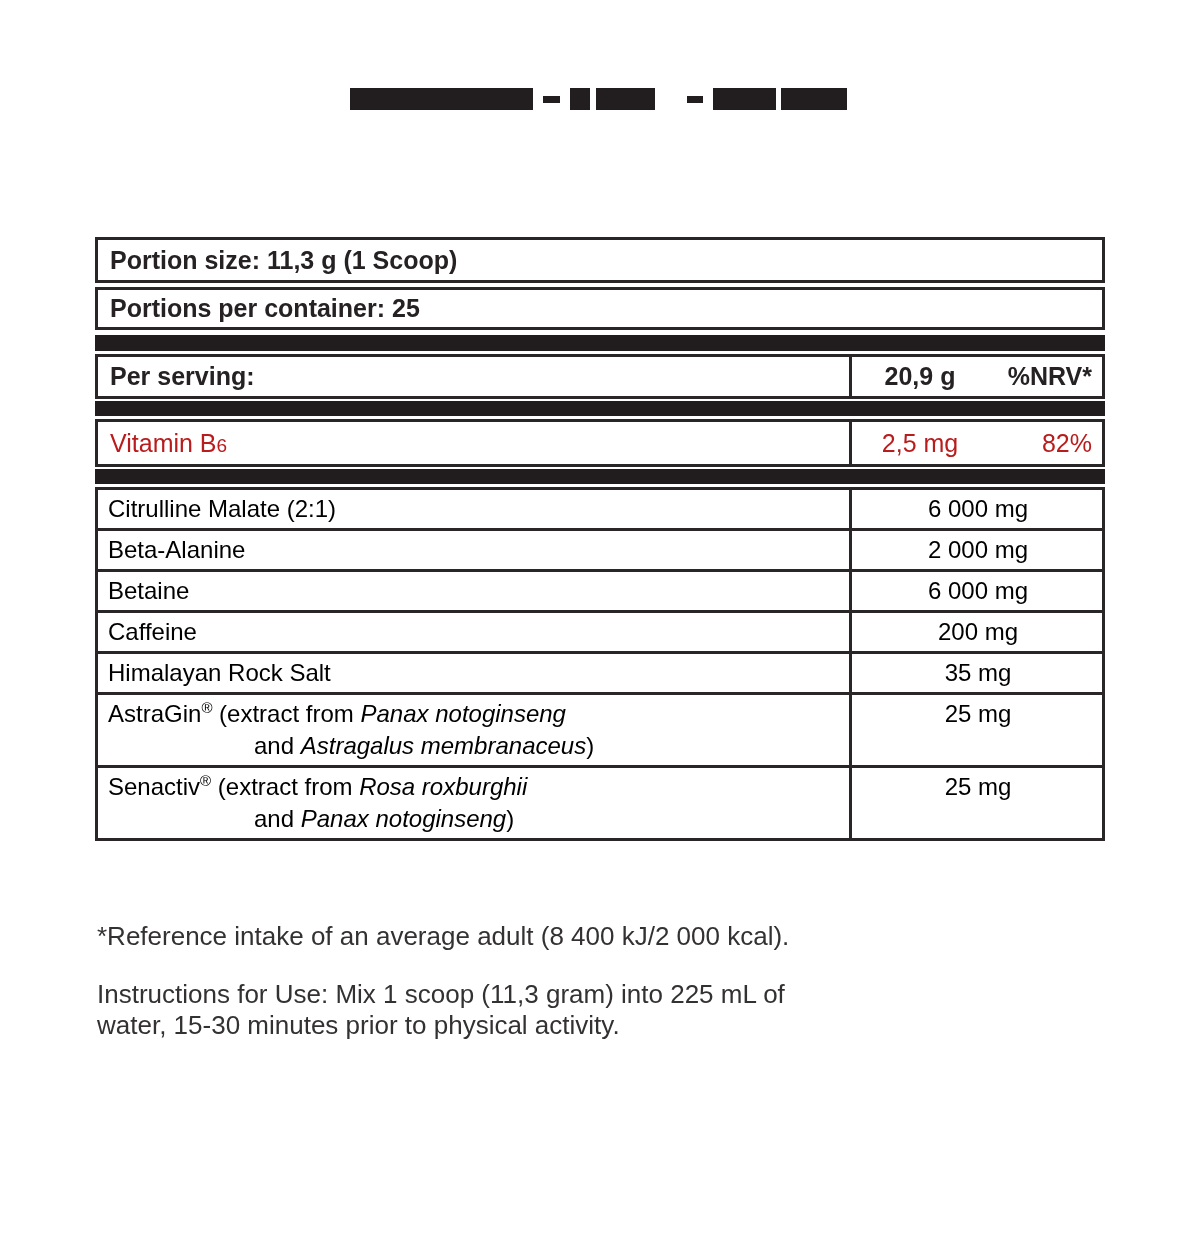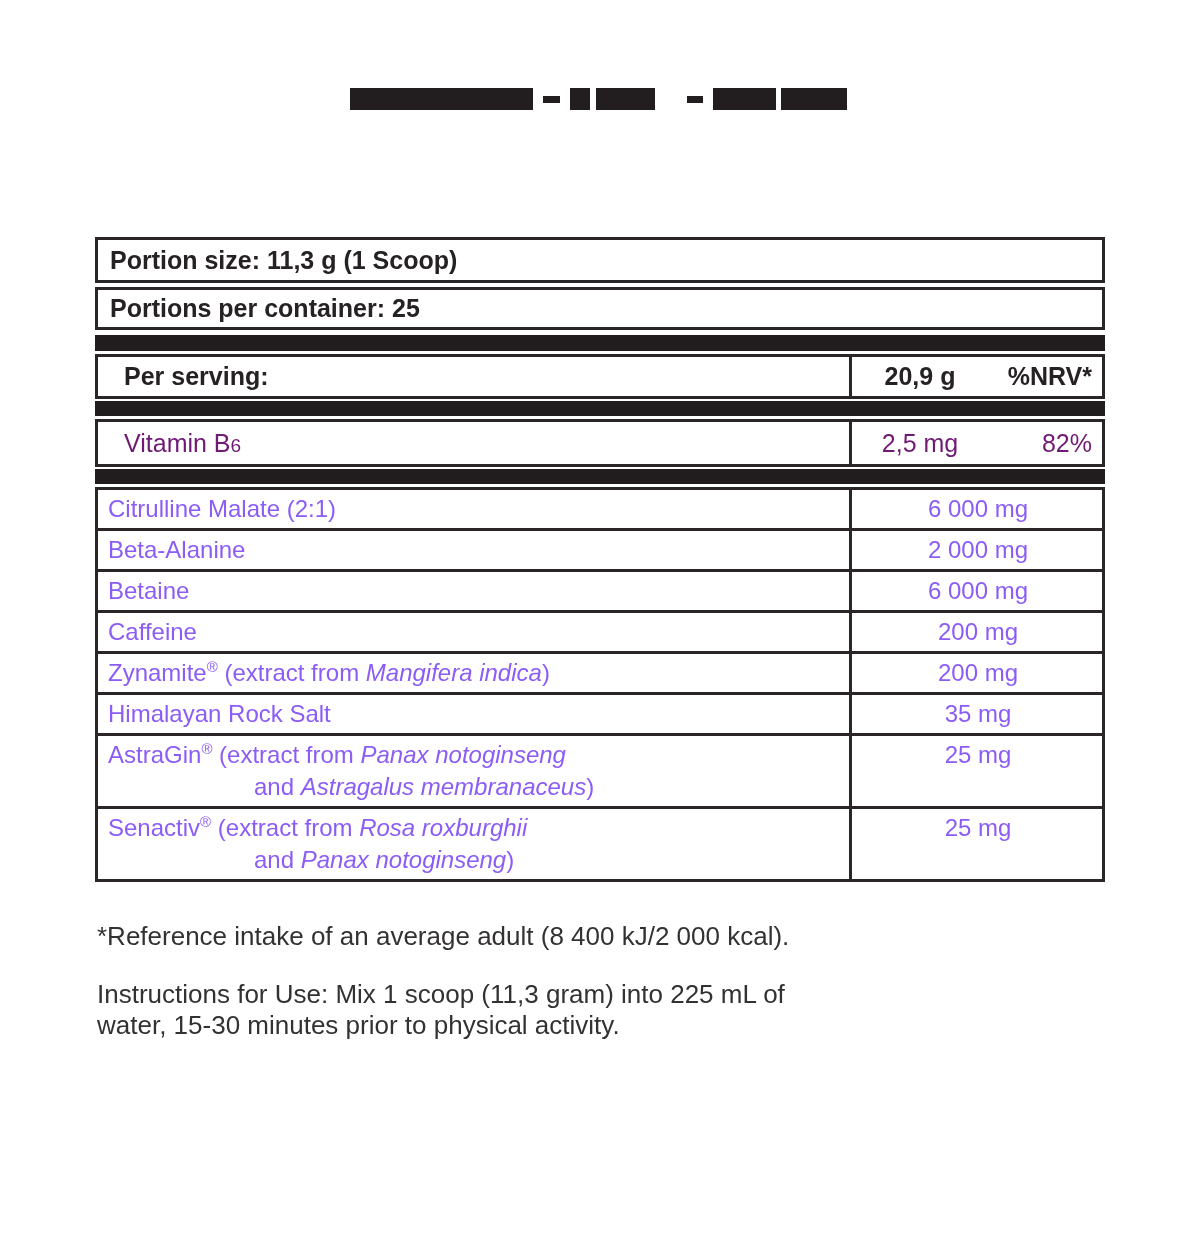--- a/index.html
+++ b/index.html
@@ -24,38 +24,38 @@
     display:flex;align-items:center;
     padding:0 0 0 12px;
   }
   .box.title{height:46px;margin-bottom:4px;font-size:30px;font-weight:bold;letter-spacing:-.5px;color:#262223;}
   .box.meta{height:46px;margin-bottom:4px;font-size:25px;font-weight:bold;color:#262223;margin-top:24px;}
   .box.meta2{height:43px;margin-bottom:5px;font-size:25px;font-weight:bold;color:#262223;}
   .bar{height:16px;background:#211d1e;margin:0 0 3px 0;}
   .bar.thin{height:15px;}
 
   .split{padding:0;}
-  .split .namecol{flex:1;padding-left:26px;}
+  .split .namecol{flex:1;padding-left:12px;}
   .split .valcol{
     box-sizing:border-box;width:253px;align-self:stretch;
     border-left:3px solid #2a2627;
     display:flex;align-items:center;
   }
   .cell-amt{flex:1;text-align:center;}
   .cell-nrv{width:104px;text-align:right;padding-right:10px;}
 
   .perserving{height:45px;margin-bottom:2px;font-size:25px;font-weight:bold;color:#262223;}
-  .vitamin{height:48px;margin-bottom:2px;font-size:25px;font-weight:normal;color:#701a75;}
+  .vitamin{height:48px;margin-bottom:2px;font-size:25px;font-weight:normal;color:#b91c1c;}
   .b6{font-size:19px;}
 
   
   table.ing{width:100%;border-collapse:collapse;table-layout:fixed;}
   table.ing td{
     box-sizing:border-box;border:3px solid #2a2627;background:#fff;
-    font-size:24px;line-height:29px;color:#8b5cf6;
+    font-size:24px;line-height:29px;color:#000000;
     padding:4px 8px 5px 10px;vertical-align:top;
   }
   table.ing td.name{width:auto;}
   table.ing td.amt{width:253px;text-align:center;}
   .reg{font-size:15px;vertical-align:super;line-height:0;}
   .lat{font-style:italic;}
   .line2{padding-left:146px;margin-top:3px;}
   .line2 span:empty,.line2 i:empty{display:none;}
 
   
@@ -122,24 +122,20 @@
         </tr>
         <tr>
           <td class="name"><span>Betaine</span></td>
           <td class="amt"><span>6 000 mg</span></td>
         </tr>
         <tr>
           <td class="name"><span>Caffeine</span></td>
           <td class="amt"><span>200 mg</span></td>
         </tr>
         <tr>
-          <td class="name"><span>Zynamite</span><span class="reg">®</span><span> (extract from </span><i class="lat">Mangifera indica</i><span>)</span></td>
-          <td class="amt"><span>200 mg</span></td>
-        </tr>
-        <tr>
           <td class="name"><span>Himalayan Rock Salt</span></td>
           <td class="amt"><span>35 mg</span></td>
         </tr>
         <tr>
           <td class="name">
             <span>AstraGin</span><span class="reg">®</span><span> (extract from </span><i class="lat">Panax notoginseng</i>
             <div class="line2"><span>and </span><i class="lat">Astragalus membranaceus</i><span>)</span></div>
           </td>
           <td class="amt"><span>25 mg</span></td>
         </tr>

